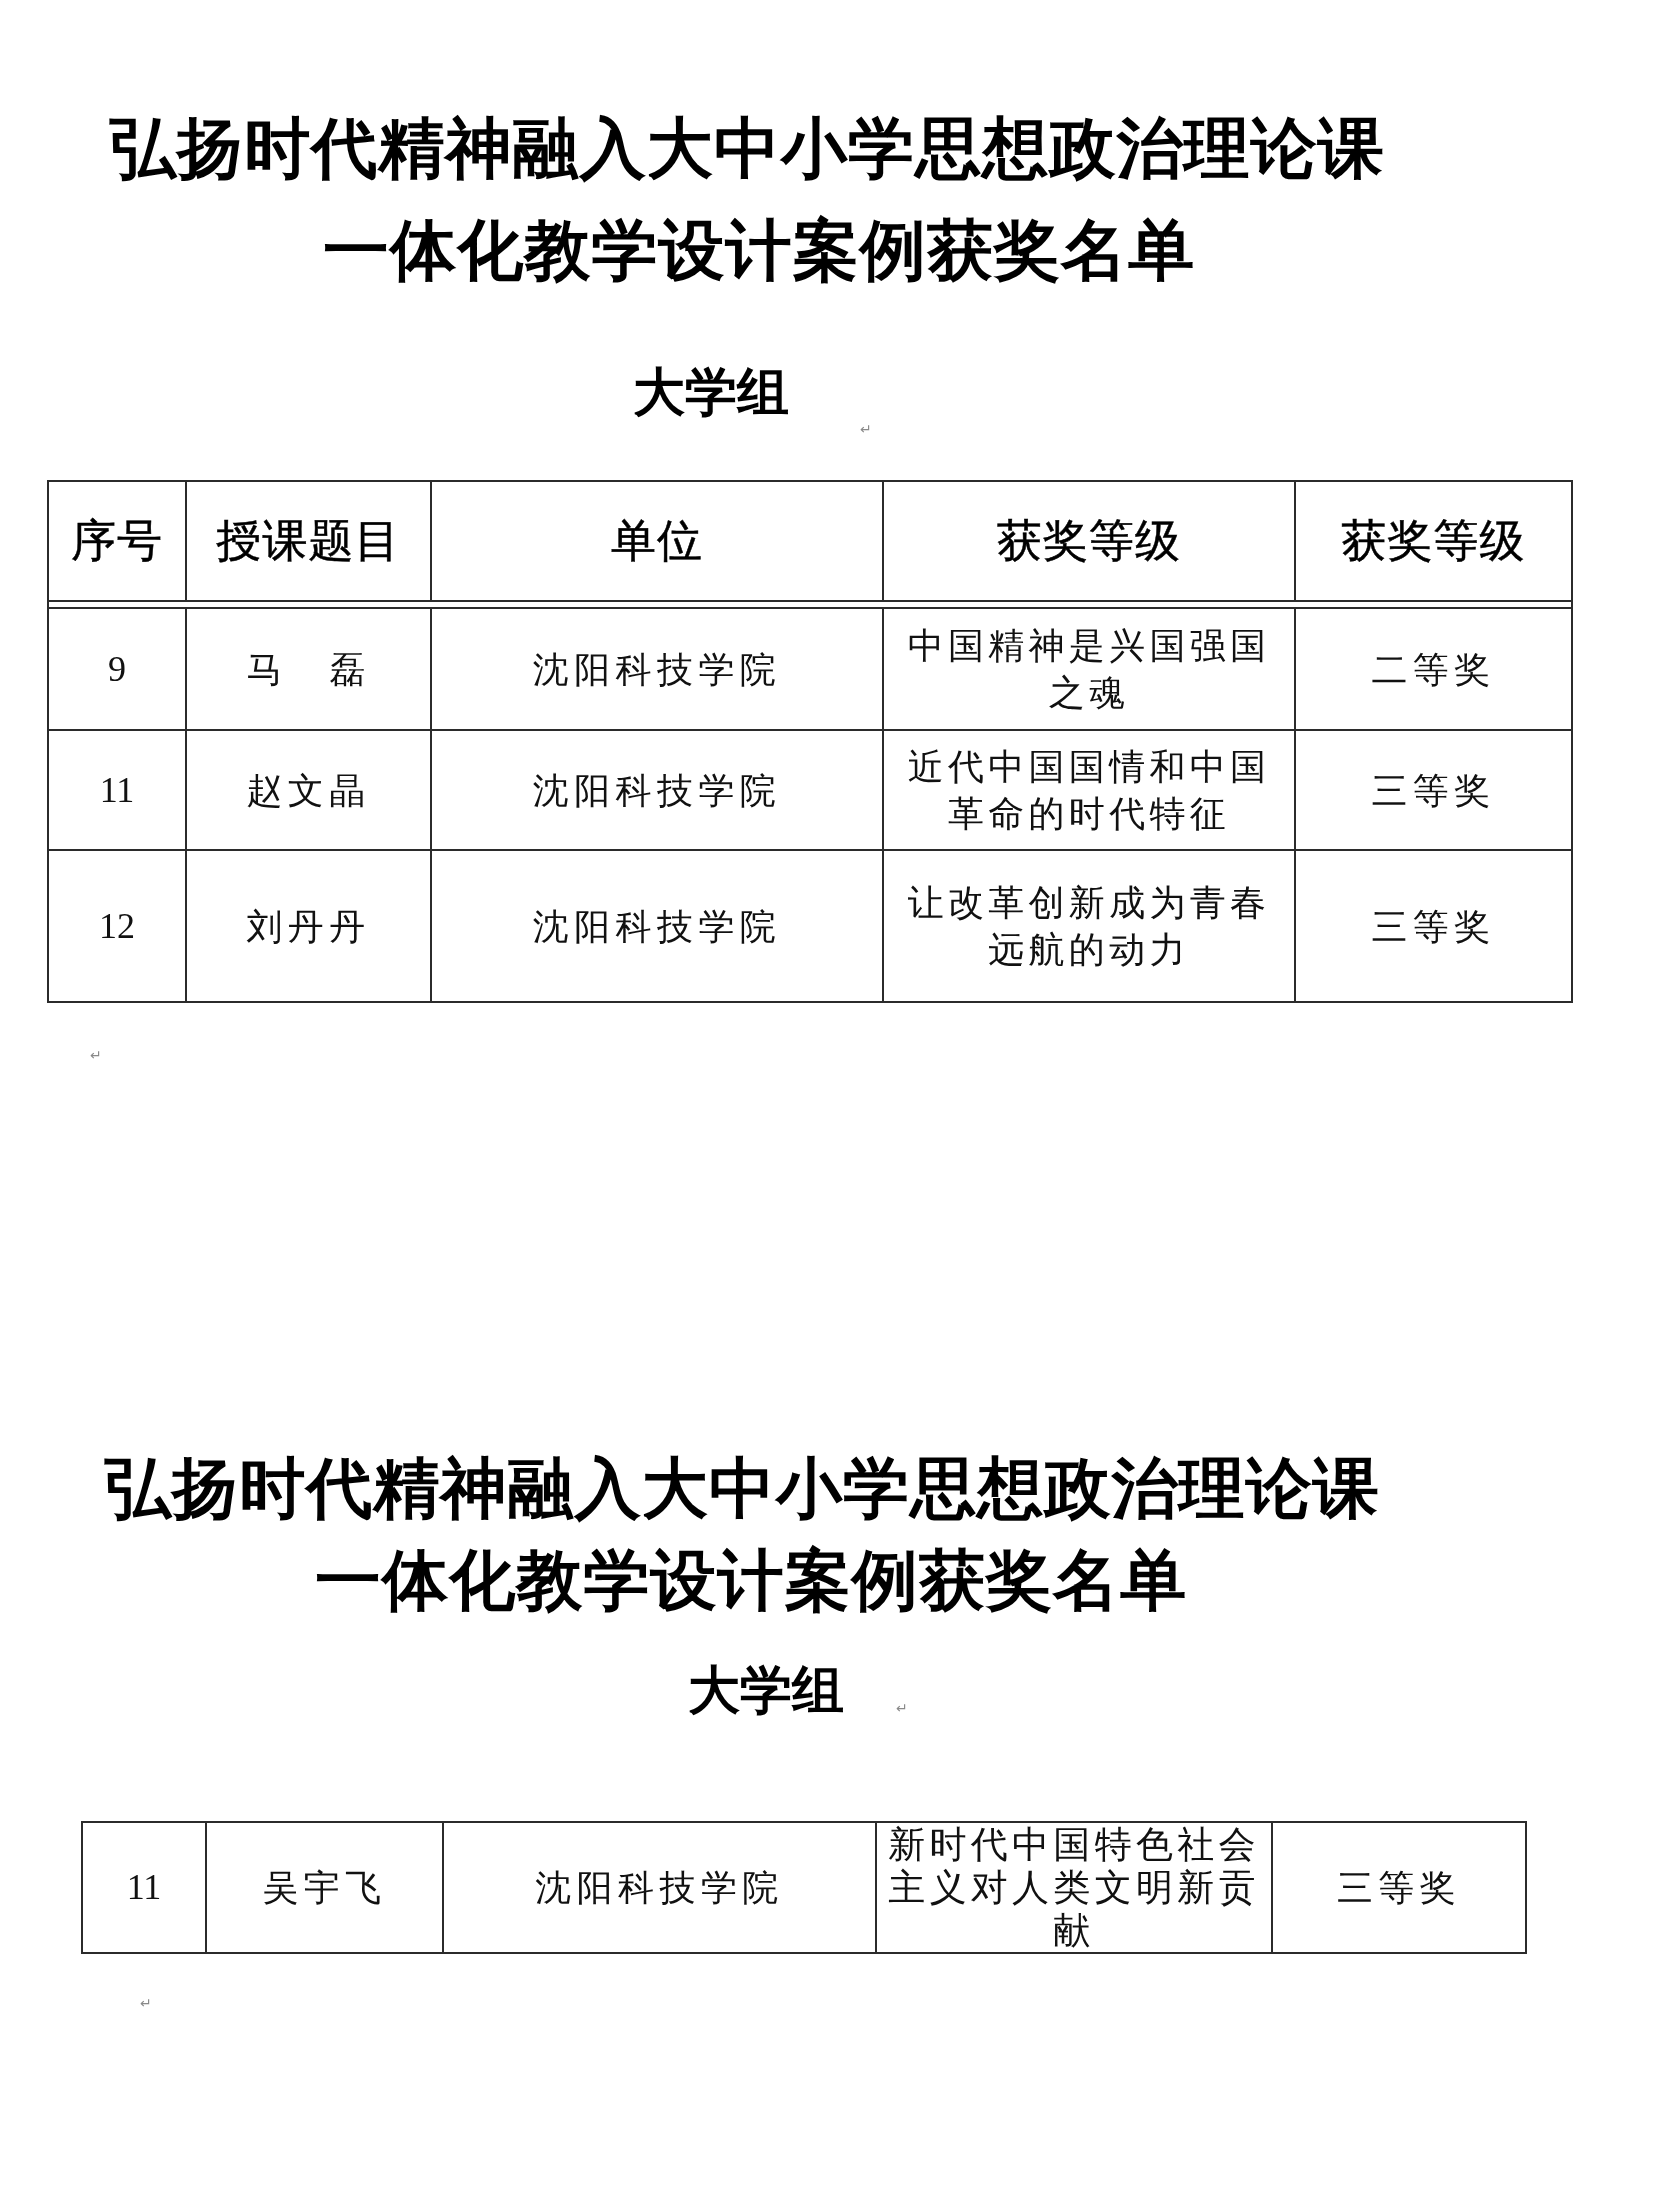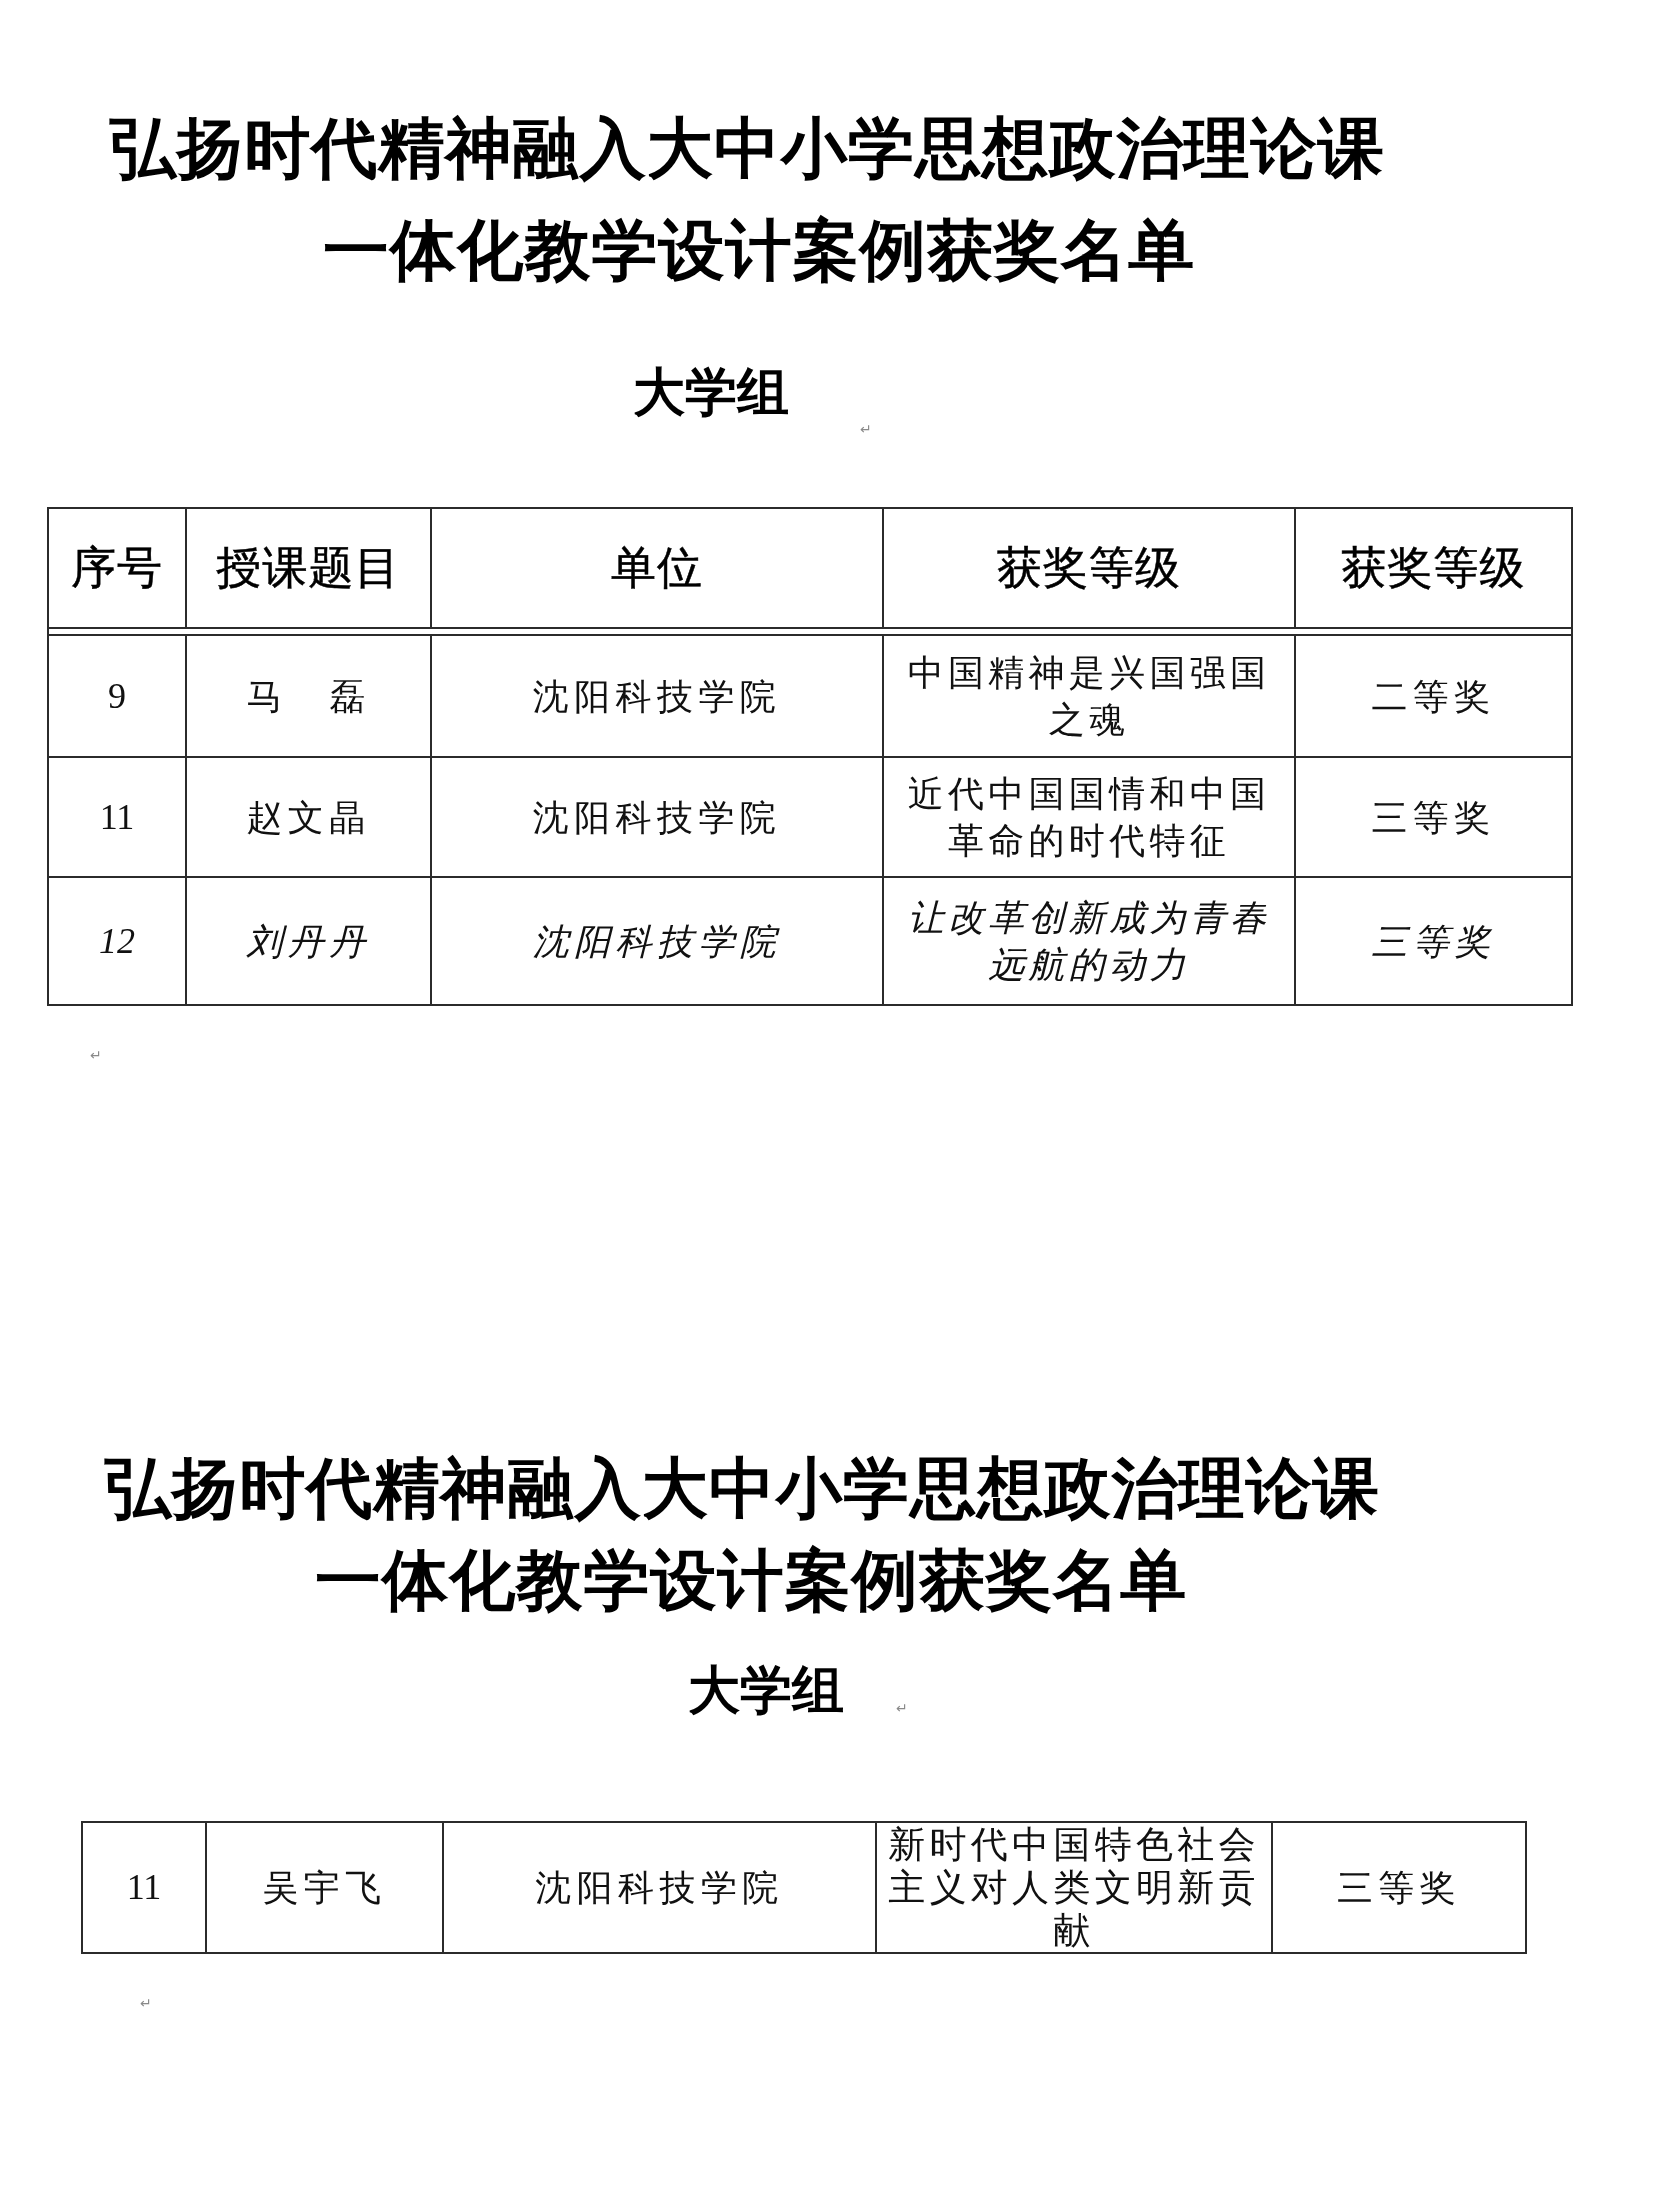--- a/index.html
+++ b/index.html
@@ -86,21 +86,21 @@
 <body>
 
 <div class="title">
   <div class="line" style="left:110px; top:105px;font-family:Liberation Mono, monospace;">弘扬时代精神融入大中小学思想政治理论课</div>
   <div class="line" style="left:323px; top:202px;">一体化教学设计案例获奖名单</div>
 </div>
 
 <div class="group-label" style="left:633px; top:363px;">大学组</div>
 <span class="para-mark" style="left:860px; top:421px;">↵</span>
 
-<table class="award" style="left:47px; top:507px; width:1525px;">
+<table class="award" style="left:47px; top:480px; width:1525px;">
   <colgroup>
     <col style="width:138px">
     <col style="width:245px">
     <col style="width:452px">
     <col style="width:412px">
     <col style="width:277px">
   </colgroup>
   <thead>
     <tr style="height:120px;">
       <th>序号</th>
@@ -121,21 +121,21 @@
       <td class="topic">中国精神是兴国强国之魂</td>
       <td>二等奖</td>
     </tr>
     <tr style="height:120px;">
       <td class="num">11</td>
       <td>赵文晶</td>
       <td>沈阳科技学院</td>
       <td class="topic">近代中国国情和中国革命的时代特征</td>
       <td>三等奖</td>
     </tr>
-    <tr style="height:128px;font-style:italic;">
+    <tr style="height:152px;">
       <td class="num">12</td>
       <td>刘丹丹</td>
       <td>沈阳科技学院</td>
       <td class="topic">让改革创新成为青春远航的动力</td>
       <td>三等奖</td>
     </tr>
   </tbody>
 </table>
 
 <span class="para-mark" style="left:90px; top:1047px;">↵</span>

